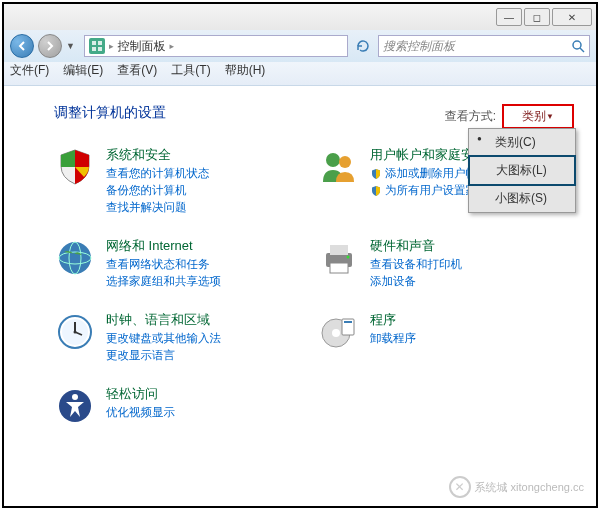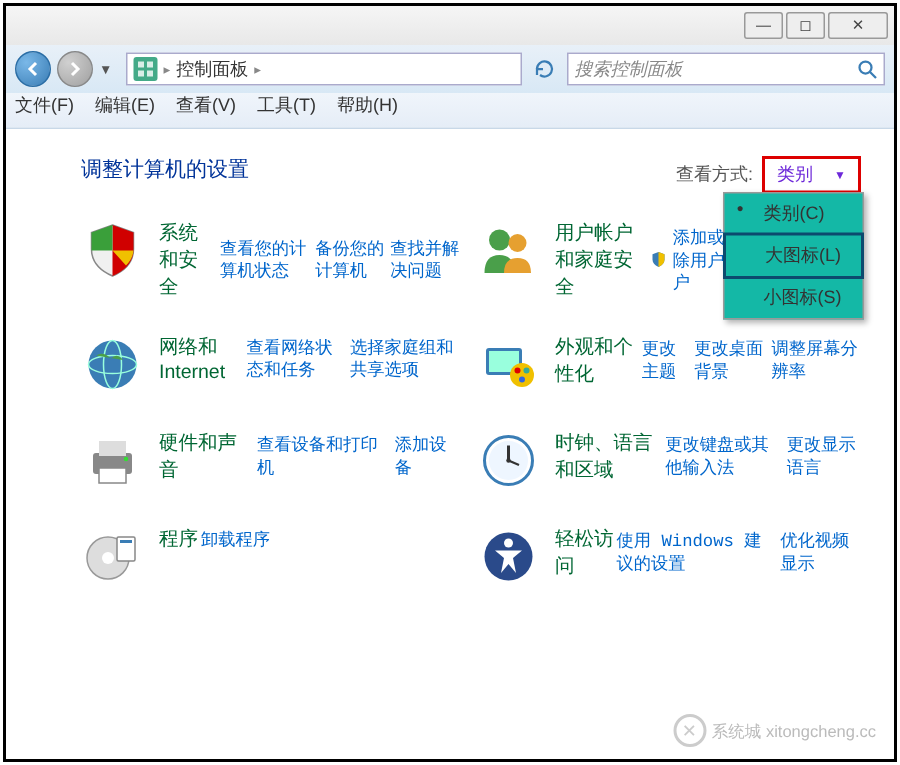--- a/index.html
+++ b/index.html
@@ -22,32 +22,32 @@
     .searchbox { width: 212px; height: 22px; background: #fff; border: 1px solid #aac; display: flex; align-items: center; padding: 0 4px; color: #888; font-style: italic; }
     .searchbox .mag { margin-left: auto; color: #3a7db5; }
     
     .menubar { height: 24px; background: linear-gradient(to bottom, #f0f5fb, #e5edf7); border-bottom: 1px solid #c8d8e8; display: flex; padding: 0 6px; gap: 14px; font-size: 12px; color: #333; }
     .menu-item { cursor: default; }
     
     .content { padding: 18px 24px 10px 50px; position: relative; height: calc(100% - 82px); }
     .heading { color: #003399; font-size: 14px; margin-bottom: 6px; }
     
     .view-by { position: absolute; top: 18px; right: 22px; font-size: 12px; color: #555; display: flex; align-items: center; gap: 6px; }
-    .view-by .link { color: #6d28d9; border: 2px solid #d00; padding: 2px 8px; display: flex; align-items: center; gap: 14px; }
+    .view-by .link { color: #7f1d1d; border: 2px solid #d00; padding: 2px 18px; display: flex; align-items: center; gap: 0; }
     .view-by .drop { font-size: 8px; }
     
-    .view-menu { position: absolute; top: 42px; right: 20px; width: 94px; background: #14b8a6; border: 1px solid #999; box-shadow: 2px 2px 4px rgba(0,0,0,0.3); z-index: 10; }
+    .view-menu { position: absolute; top: 42px; right: 20px; width: 108px; background: #e5e5e5; border: 1px solid #999; box-shadow: 2px 2px 4px rgba(0,0,0,0.3); z-index: 10; }
     .view-menu-item { padding: 5px 10px 5px 26px; font-size: 12px; color: #333; position: relative; cursor: default; }
     .view-menu-item.sel::before { content: "●"; position: absolute; left: 8px; top: 5px; font-size: 8px; }
     .view-menu-item.hl { border: 2px solid #0c4a6e; margin: -1px; }
     
     .grid { display: grid; grid-template-columns: 1fr 1fr; gap: 22px 10px; margin-top: 24px; }
     .cat { display: flex; gap: 10px; align-items: flex-start; }
     .cat-icon { width: 42px; height: 42px; flex-shrink: 0; }
-    .cat-body { display: flex; flex-direction: row; gap: 2px; }
+    .cat-body { display: flex; flex-direction: column; gap: 2px; }
     .cat-title { color: #006633; font-size: 13px; cursor: pointer; }
     .cat-link { color: #0066cc; font-size: 11.5px; cursor: pointer; display: flex; align-items: center; gap: 3px; font-family: Liberation Mono, monospace; }
     .shield { width: 12px; height: 12px; display: inline-block; }
     
     .watermark { position: absolute; bottom: 8px; right: 12px; font-size: 11px; color: #bbb; display: flex; align-items: center; gap: 4px; }
     .watermark .logo { width: 22px; height: 22px; border: 2px solid #ccc; border-radius: 50%; display: flex; align-items: center; justify-content: center; color: #ccc; font-size: 12px; }
     
     
     svg { display: block; }
   </style>
@@ -190,38 +190,20 @@
               <path d="M10 15 Q15 12 20 17 Q24 13 28 18" fill="#4a9f4a"></path>
             </svg>
         </div>
         <div class="cat-body">
           <div class="cat-title">网络和 Internet</div>
           <div class="cat-link">查看网络状态和任务</div>
           <div class="cat-link">选择家庭组和共享选项</div>
         </div>
       </div>
 
-      <div class="cat">
-        <div class="cat-icon">
-          <svg width="42" height="42" viewBox="0 0 42 42">
-              <rect x="6" y="10" width="24" height="18" rx="2" fill="#3a7db5"></rect>
-              <rect x="8" y="12" width="20" height="14" fill="#9fd"></rect>
-              <circle cx="30" cy="28" r="8" fill="#f0c000"></circle>
-              <circle cx="27" cy="25" r="2" fill="#d00"></circle>
-              <circle cx="33" cy="25" r="2" fill="#3a9"></circle>
-              <circle cx="30" cy="31" r="2" fill="#36d"></circle>
-            </svg>
-        </div>
-        <div class="cat-body">
-          <div class="cat-title">外观和个性化</div>
-          <div class="cat-link">更改主题</div>
-          <div class="cat-link">更改桌面背景</div>
-          <div class="cat-link">调整屏幕分辨率</div>
-        </div>
-      </div>
 
       <div class="cat">
         <div class="cat-icon">
           <svg width="42" height="42" viewBox="0 0 42 42">
               <rect x="8" y="16" width="26" height="14" rx="2" fill="#888"></rect>
               <rect x="12" y="8" width="18" height="10" fill="#ddd"></rect>
               <rect x="12" y="26" width="18" height="10" fill="#fff" stroke="#888"></rect>
               <circle cx="30" cy="20" r="1.5" fill="#3d3"></circle>
             </svg>
         </div>
@@ -267,21 +249,20 @@
       <div class="cat">
         <div class="cat-icon">
           <svg width="42" height="42" viewBox="0 0 42 42">
               <circle cx="21" cy="21" r="16" fill="#2a4a8a"></circle>
               <circle cx="21" cy="12" r="3" fill="#fff"></circle>
               <path d="M12 17 L30 17 L24 22 L26 32 L21 26 L16 32 L18 22 Z" fill="#fff"></path>
             </svg>
         </div>
         <div class="cat-body">
           <div class="cat-title">轻松访问</div>
-          <div class="cat-link">使用 Windows 建议的设置</div>
           <div class="cat-link">优化视频显示</div>
         </div>
       </div>
 
     </div>
 
     <div class="watermark">
       <span class="logo">✕</span>
       <span>系统城 xitongcheng.cc</span>
     </div>

